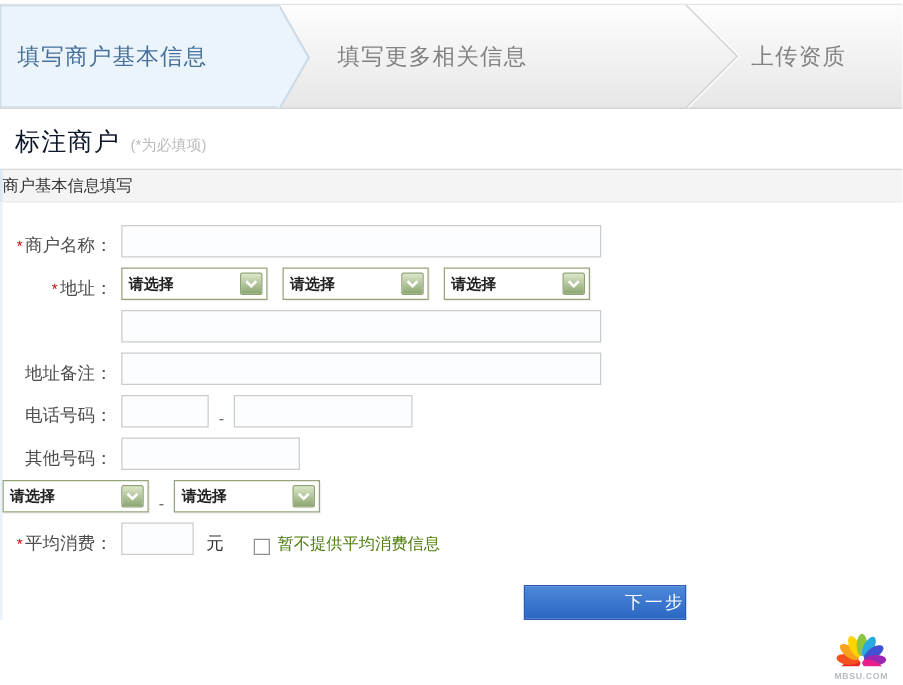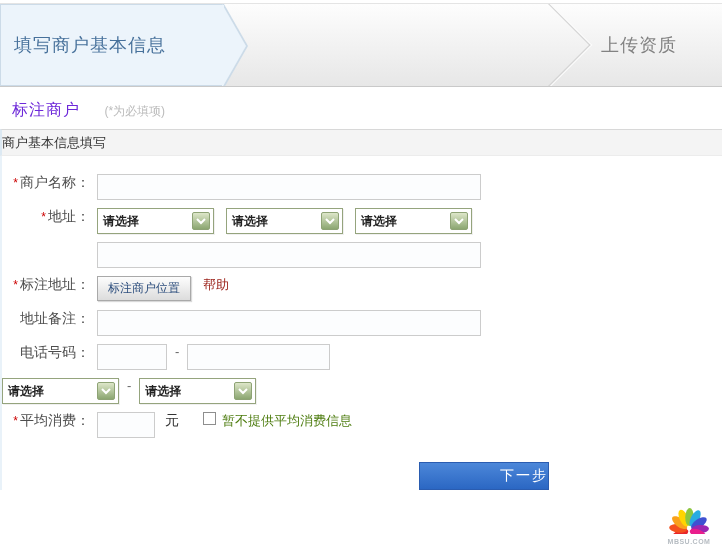--- a/index.html
+++ b/index.html
@@ -23,29 +23,29 @@
   .step-label.s1 { left:14px; color:#47719b;text-align:center; }
   .step-label.s2 { left:270px; color:#828282; }
   .step-label.s3 { left:601px; color:#828282; }
   .chev { position:absolute; top:50%; width:60px; height:60px; z-index:1;
           transform:translateY(-50%) rotate(45deg); }
   .chev-gray  { border-top:1px solid #d2d2d2; border-right:1px solid #d2d2d2; }
   .chev-white { border-top:1px solid #fcfcfc; border-right:1px solid #fcfcfc; }
 
   
   .title-row { padding:13px 0 8px 12px; }
-  .page-title { font-size:16px; color:#6d28d9; letter-spacing:1px; }
-  .page-title-note { font-size:12px; color:#bcbcbc; margin-left:20px; }
+  .page-title { font-size:20px; color:#0f172a; letter-spacing:1px; }
+  .page-title-note { font-size:12px; color:#bcbcbc; margin-left:4px; }
   .section-bar { height:27px; line-height:26px; 
         background:#f4f4f4; border-top:1px solid #d8d8d8; border-bottom:1px solid #ececec;
         border-left:2px solid #dce9f3; font-size:13px; color:#333; }
 
   
   .form { padding-top:18px; border-left:2px solid #e9f2f9; min-height:330px; }
-  .frow { display:flex; align-items:flex-start; margin-bottom:8px; height:26px; }
+  .frow { display:flex; align-items:flex-end; margin-bottom:8px; height:26px; }
   .flabel { width:88px; text-align:right; font-size:14px; color:#4d4d4d;
             flex:0 0 88px; margin-right:7px; white-space:nowrap; }
   .req { color:#c00; font-size:12px; margin-right:2px; }
   .tinput { height:26px; border:1px solid #ccc; background:#fcfdfe; outline:none;
             font-size:13px; padding:0 4px; color:#333; }
   .w-full { width:384px; } .w-sm { width:70px; } .w-md { width:143px; }
   .w-tel2 { width:143px; } .w-money { width:58px; }
   .dash { color:#666; font-size:13px; margin:0 8px; }
 
   .selectbox { width:117px; height:26px; border:1px solid #95a47d; background:#fff;
@@ -80,20 +80,21 @@
 </head>
 <body>
 
 <div class="page">
 
   <div class="wizard">
     <div class="step1"></div>
     <div class="chev chev-white" style="left:520px;"></div>
     <div class="chev chev-gray" style="left:518px;"></div>
     <span class="step-label s1">填写商户基本信息</span>
+    <span class="step-label s2">填写更多相关信息</span>
     <span class="step-label s3">上传资质</span>
   </div>
 
   <div class="title-row">
     <span class="page-title">标注商户</span>
     <span class="page-title-note">(*为必填项)</span>
   </div>
 
   <div class="section-bar">商户基本信息填写</div>
 
@@ -130,38 +131,37 @@
             </svg>
           </span>
       </div>
     </div>
 
     <div class="frow">
       <div class="flabel"></div>
       <input class="tinput w-full" type="text" style="">
     </div>
 
-    <div class="frow">
-      <div class="flabel"><span class="req">*</span><span>标注地址：</span></div>
-      <button class="mark-btn">标注商户位置</button>
-      <a class="help-link">帮助</a>
-    </div>
 
     <div class="frow">
       <div class="flabel"><span>地址备注：</span></div>
       <input class="tinput w-full" type="text" style="">
     </div>
 
     <div class="frow">
       <div class="flabel"><span>电话号码：</span></div>
       <input class="tinput w-sm" type="text" style="">
       <span class="dash">-</span>
       <input class="tinput w-tel2" type="text" style="">
     </div>
 
+    <div class="frow">
+      <div class="flabel"><span>其他号码：</span></div>
+      <input class="tinput w-md" type="text" style="">
+    </div>
 
     <div class="frow">
       <div class="selectbox" style="margin-right:0;">
         <span class="sel-text">请选择</span>
         <span class="sel-arrow">
             <svg width="10" height="7">
               <polyline points="1,1 5,5 9,1" stroke="#fff" stroke-width="2" fill="none"></polyline>
             </svg>
           </span>
       </div>

